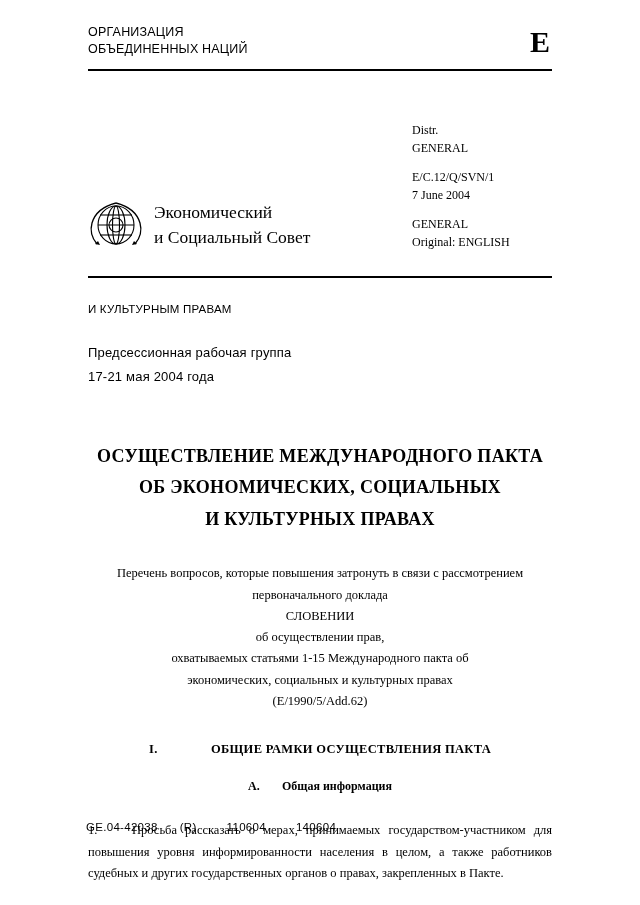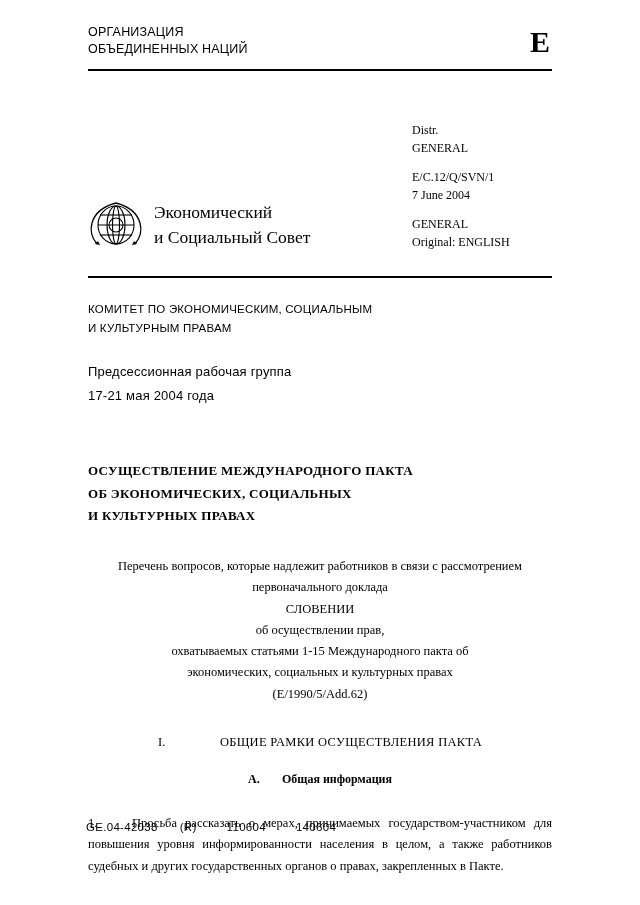--- a/index.html
+++ b/index.html
@@ -99,42 +99,43 @@
   .session {
     padding-top: 22px;
     font-family: "Liberation Sans", sans-serif;
     font-size: 13px;
     line-height: 1.85;
     letter-spacing: 0.2px;
   }
 
   
   .doc-title {
-    font-family: "Liberation Serif", serif;
-    font-size: 13px;
+    text-align: center;
+    font-family: "Liberation Serif", serif;
+    font-size: 18px;
     font-weight: bold;
     line-height: 1.75;
     letter-spacing: 0.3px;
     padding-top: 52px;
   }
   .doc-title span { display: block; }
 
   .lead {
     text-align: center;
     font-size: 12.5px;
     line-height: 1.7;
     padding-top: 28px;
   }
   .lead span { display: block; }
   .lead b { font-weight: normal; }
 
   .section-i {
     text-align: center;
     font-size: 12.5px;
-    font-weight: normal;
+    font-weight: bold;
     padding-top: 30px;
     letter-spacing: 0.3px;
   }
   .section-i .num { display: inline-block; width: 62px; text-align: left; }
 
   .section-a {
     text-align: center;
     font-size: 12px;
     font-weight: bold;
     padding-top: 22px;
@@ -214,37 +215,36 @@
       <div class="gap"></div>
       <div>GENERAL</div>
       <div>Original:  ENGLISH</div>
     </div>
 
   </div>
 
   <hr class="rule-thick">
 
   <div class="committee">
-    <div>КОМИТЕТ ПО ЭКОНОМИЧЕСКИМ, СОЦИАЛЬНЫМ</div>
     <div>И КУЛЬТУРНЫМ ПРАВАМ</div>
   </div>
 
   <div class="session">
     <div>Предсессионная рабочая группа</div>
     <div>17-21 мая 2004 года</div>
   </div>
 
   <div class="doc-title">
     <span>ОСУЩЕСТВЛЕНИЕ МЕЖДУНАРОДНОГО ПАКТА</span>
     <span>ОБ ЭКОНОМИЧЕСКИХ, СОЦИАЛЬНЫХ</span>
     <span>И КУЛЬТУРНЫХ ПРАВАХ</span>
   </div>
 
   <div class="lead">
-    <span>Перечень вопросов, которые надлежит работников в связи с рассмотрением</span>
+    <span>Перечень вопросов, которые повышения затронуть в связи с рассмотрением</span>
     <span><span>первоначального доклада </span><b>СЛОВЕНИИ</b><span> об осуществлении прав,</span></span>
     <span>охватываемых статьями 1-15 Международного пакта об</span>
     <span>экономических, социальных и культурных правах</span>
     <span>(E/1990/5/Add.62)</span>
   </div>
 
   <div class="section-i">
     <span class="num">I.</span><span>ОБЩИЕ РАМКИ ОСУЩЕСТВЛЕНИЯ ПАКТА</span>
   </div>
 

